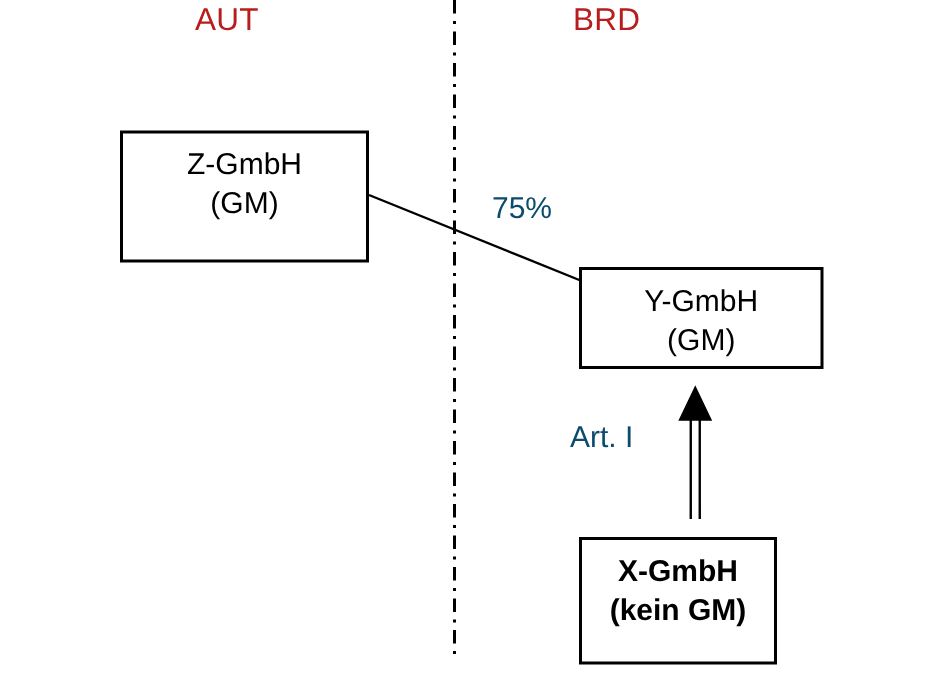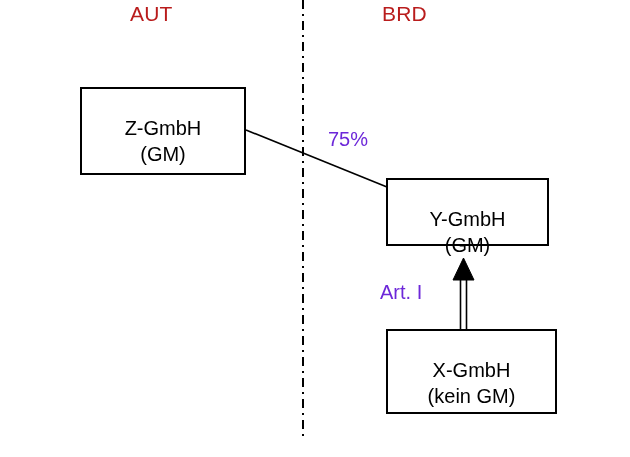--- a/index.html
+++ b/index.html
@@ -38,36 +38,36 @@
 
   .entity-box {
     position: absolute;
     box-sizing: border-box;
     border: 2px solid #000000;
     background: #ffffff;
     display: flex;
     flex-direction: column;
     align-items: center;
     justify-content: flex-start;
-    padding-top: 26px;
+    padding-top: 8px;
   }
   .entity-line {
     font-size: 20px;
     color: #000000;
     line-height: 1.32;
     white-space: nowrap;
   }
   #box-z { left: 80px; top: 87px; width: 166px; height: 88px; }
   #box-y { left: 386px; top: 178px; width: 163px; height: 68px; }
-  #box-x { left: 386px; top: 329px; width: 171px; height: 85px; }
+  #box-x { left: 386px; top: 358px; width: 132px; height: 85px; font-weight: bold; }
 
   .edge-label {
     position: absolute;
     font-size: 20px;
-    color: #6d28d9;
+    color: #0c4a6e;
     line-height: 1;
     white-space: nowrap;
   }
   #label-75 { left: 328px; top: 129px; }
   #label-art { left: 380px; top: 282px; }
 </style>
 </head>
 <body>
 
 <div id="canvas">

